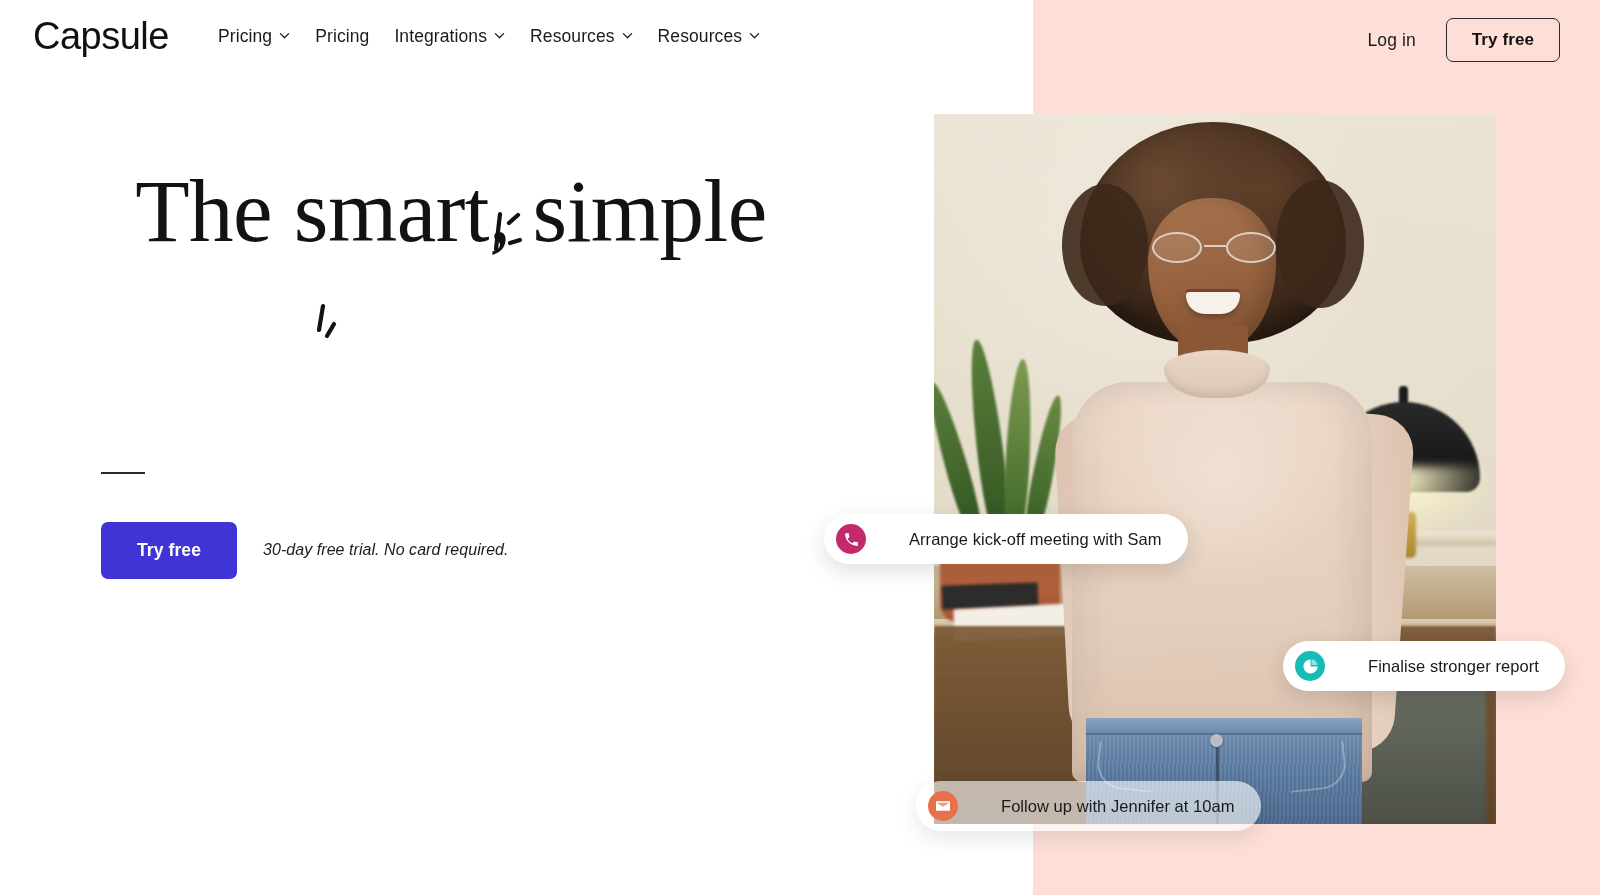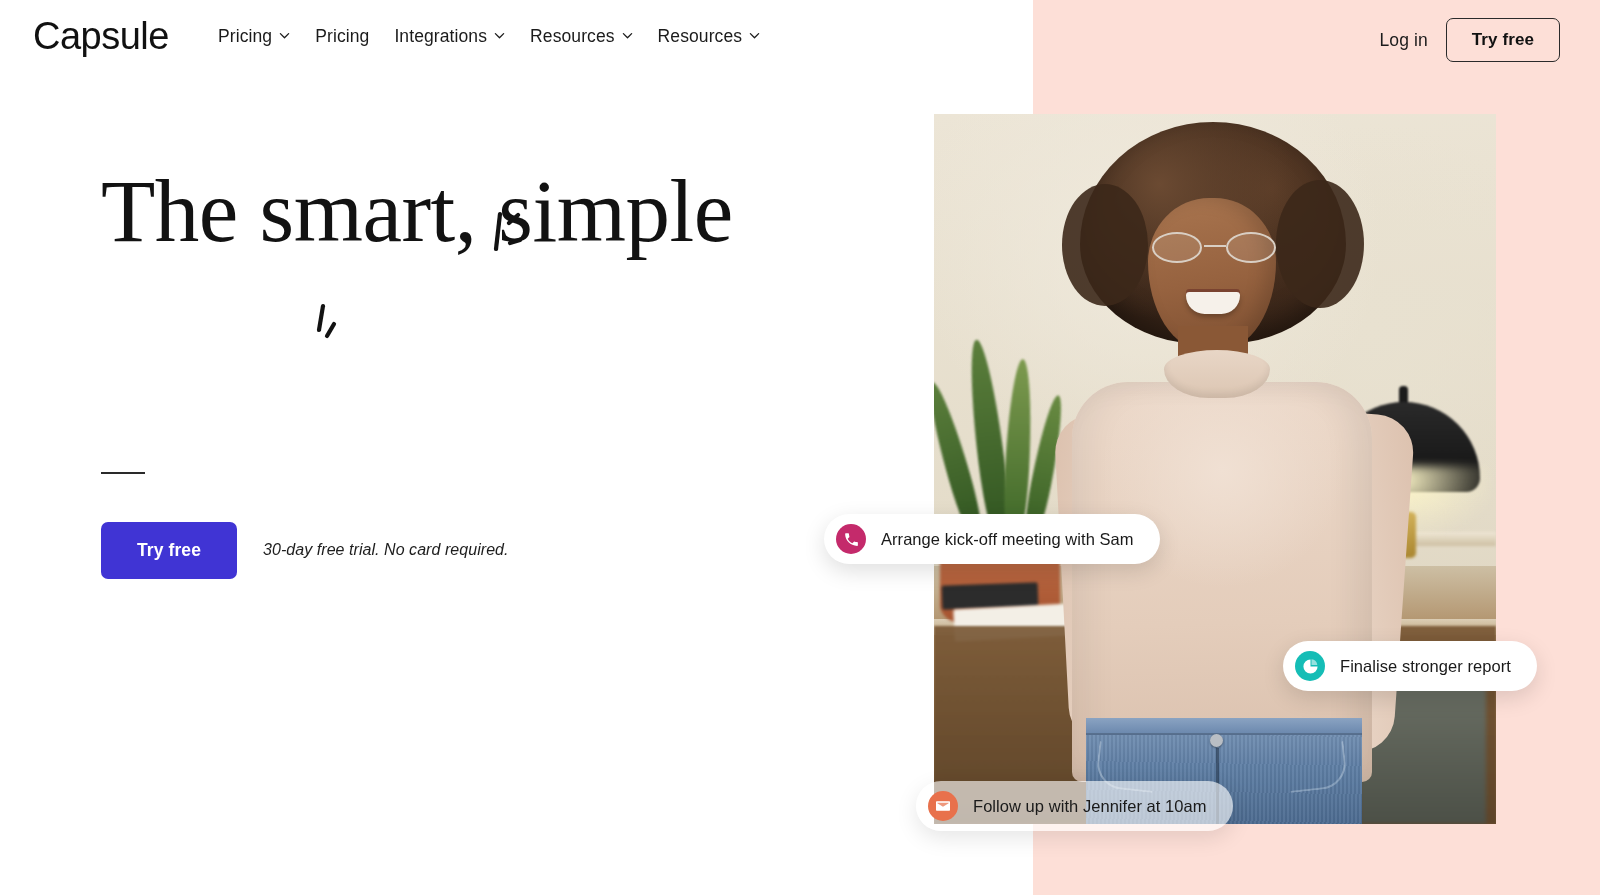--- a/index.html
+++ b/index.html
@@ -82,21 +82,21 @@
     top: -1px;
   }
   .chev svg { display: block; }
 
   .header-right {
     position: absolute;
     right: 40px;
     top: 18px;
     display: flex;
     align-items: center;
-    gap: 18px;
+    gap: 30px;
   }
 
   .login-link {
     font-size: 17.5px;
     color: #1b1b1b;
     cursor: pointer;
     text-decoration: none;
     letter-spacing: 0.1px;
   }
 
@@ -123,20 +123,21 @@
   }
 
   .hero-title {
     font-family: "Liberation Serif", "DejaVu Serif", serif;
     font-size: 89px;
     line-height: 92px;
     font-weight: 400;
     color: #121212;
     letter-spacing: -0.5px;
     position: relative;
+    text-align: center;
   }
   .hero-title .line2 { display: block; position: relative; }
 
   
   .sparkle {
     position: absolute;
     pointer-events: none;
   }
   .sparkle svg { display: block; }
   .sparkle-tr { top: -48px; left: 375px; }
@@ -441,20 +442,21 @@
     border-radius: 40px;
     padding: 10px 26px 10px 12px;
     box-shadow: 0 7px 22px rgba(0,0,0,0.13);
     z-index: 8;
     white-space: nowrap;
   }
   .pill-label {
     font-size: 16.5px;
     color: #1a1a1a;
     letter-spacing: 0.05px;
+    margin-left: 28px;
   }
   .pill-icon {
     width: 30px; height: 30px;
     border-radius: 50%;
     display: flex;
     align-items: center;
     justify-content: center;
     flex: 0 0 30px;
   }
   .pill-icon svg { display: block; }

